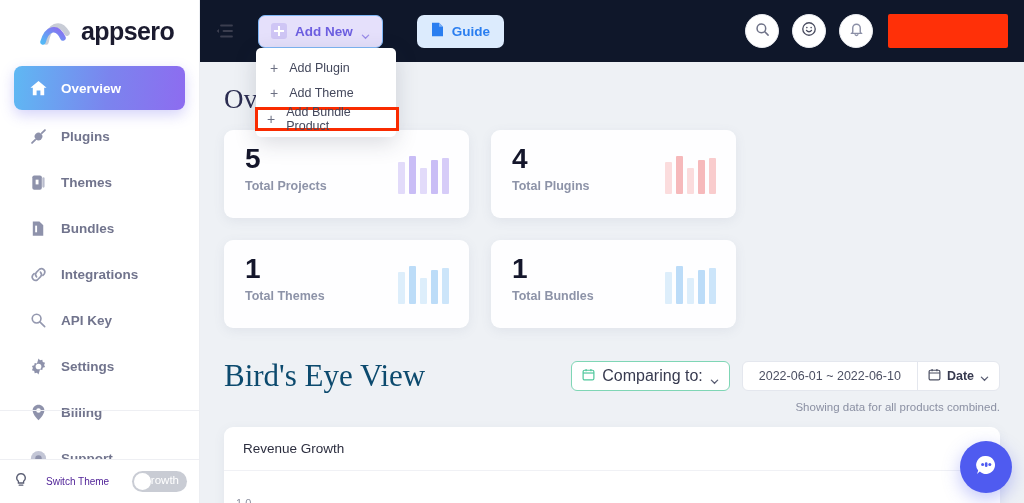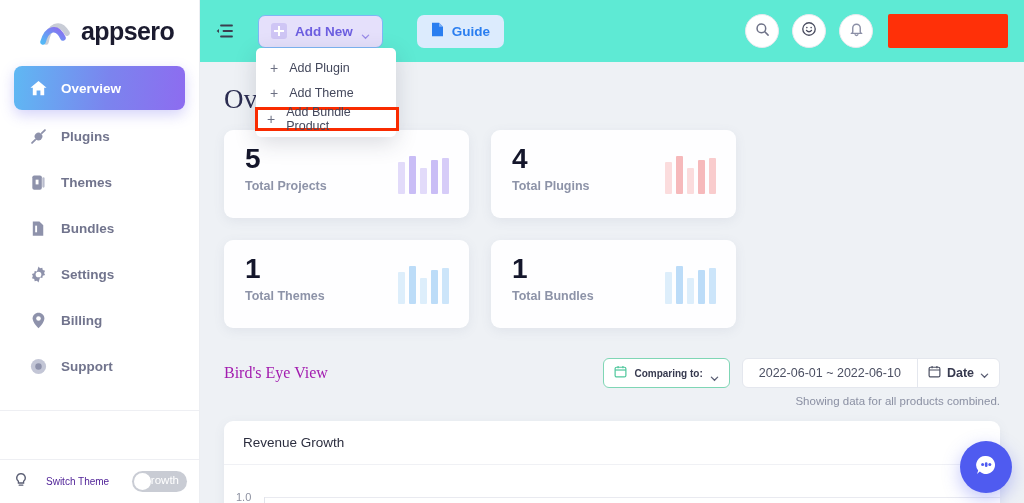--- a/index.html
+++ b/index.html
@@ -67,21 +67,21 @@
     background: #fff;
   }
   .toggle .tlabel {
     position: absolute; right: 8px; top: 3px;
     font-size: 11.5px; color: #fff; font-weight: 400;
   }
 
   
   .main { flex: 1; height: 503px; position: relative; background: #eef1f5; }
   .topbar {
-    height: 62px; background: #5eead4;
+    height: 62px; background: #0f172a;
     display: flex; align-items: center; padding: 0 16px 0 14px;
     position: relative; z-index: 30;
   }
   .hamburger { width: 22px; height: 22px; cursor: pointer; flex: none; }
 
   .btn-addnew {
     margin-left: 22px; height: 33px; padding: 0 12px;
     background: #e5e0fb; border: 1px solid #7eb6f5;
     border-radius: 7px; display: flex; align-items: center; gap: 8px;
     cursor: pointer;
@@ -156,29 +156,29 @@
   .card .num { font-size: 28px; font-weight: 700; color: #14162b; line-height: 1; }
   .card .cap { font-size: 12.5px; font-weight: 700; color: #8d93a8; margin-top: 6px; }
   .spark { position: absolute; right: 20px; top: 26px; display: flex; align-items: flex-end; gap: 4px; height: 38px; }
   .spark span { width: 7px; border-radius: 1px; display: block; }
 
   .bird-row {
     display: flex; align-items: center; margin-top: 30px;
   }
   .bird-title {
     font-family: "Liberation Serif", serif;
-    font-size: 16px; color: #a21caf; font-weight: 400; text-align: right;
+    font-size: 31px; color: #0c4a6e; font-weight: 400; text-align: right;
   }
   .bird-ctrls { margin-left: auto; display: flex; align-items: center; gap: 12px; }
   .btn-compare {
     height: 30px; padding: 0 10px; background: #fff;
     border: 1px solid #7fd6b5; border-radius: 6px;
     display: flex; align-items: center; gap: 7px; cursor: pointer;
   }
-  .btn-compare .lbl { font-size: 10px; font-weight: 700; color: #373a4f; }
+  .btn-compare .lbl { font-size: 16px; font-weight: 400; color: #373a4f; }
   .daterange {
     height: 30px; display: flex; align-items: center;
     background: #fff; border: 1px solid #e4e7ee; border-radius: 6px;
     overflow: hidden; cursor: pointer;
   }
   .daterange .val { font-size: 12.5px; color: #4c5063; padding: 0 16px; }
   .daterange .sep { width: 1px; height: 30px; background: #e4e7ee; }
   .daterange .dbtn {
     display: flex; align-items: center; gap: 6px; padding: 0 10px;
     font-size: 12.5px; font-weight: 700; color: #373a4f; text-align: center;
@@ -274,21 +274,39 @@
       <div class="nav-item">
         <span class="nav-icon">
           <svg width="19" height="19" viewBox="0 0 20 20">
               <path d="M4 2.5 h7 l4 4 v11 H4 Z" fill="#8e92ab"></path>
               <rect x="6.5" y="7" width="2" height="7" fill="#fff"></rect>
             </svg>
         </span>
         <span>Bundles</span>
       </div>
 
-
+      <div class="nav-item">
+        <span class="nav-icon">
+          <svg width="19" height="19" viewBox="0 0 20 20" fill="none" stroke="#9498af" stroke-width="1.7" stroke-linecap="round">
+            <path d="M8 12.5 a3.6 3.6 0 0 1 0-5 l3-3 a3.6 3.6 0 0 1 5 5 l-1.4 1.4"></path>
+            <path d="M12 7.5 a3.6 3.6 0 0 1 0 5 l-3 3 a3.6 3.6 0 0 1 -5 -5 l1.4-1.4"></path>
+          </svg>
+        </span>
+        <span>Integrations</span>
+      </div>
+
+      <div class="nav-item">
+        <span class="nav-icon">
+          <svg width="19" height="19" viewBox="0 0 20 20" fill="none" stroke="#9498af" stroke-width="1.7">
+            <circle cx="8" cy="8" r="4.6"></circle>
+              <path d="M11.4 11.4 L16.5 16.5" stroke-linecap="round"></path>
+          </svg>
+        </span>
+        <span>API Key</span>
+      </div>
 
       <div class="nav-item">
         <span class="nav-icon">
           <svg width="19" height="19" viewBox="0 0 20 20" fill="#8e92ab">
             <path d="M10 1.6 l1.6 1.9 2.4-.7 .5 2.4 2.4 .8-1 2.3 1 2.3-2.4 .8-.5 2.4-2.4-.7L10 18.4 8.4 16.5l-2.4 .7-.5-2.4-2.4-.8 1-2.3-1-2.3 2.4-.8 .5-2.4 2.4 .7Z"></path>
             <circle cx="10" cy="10" r="3" fill="#fff"></circle>
           </svg>
         </span>
         <span>Settings</span>
       </div>

